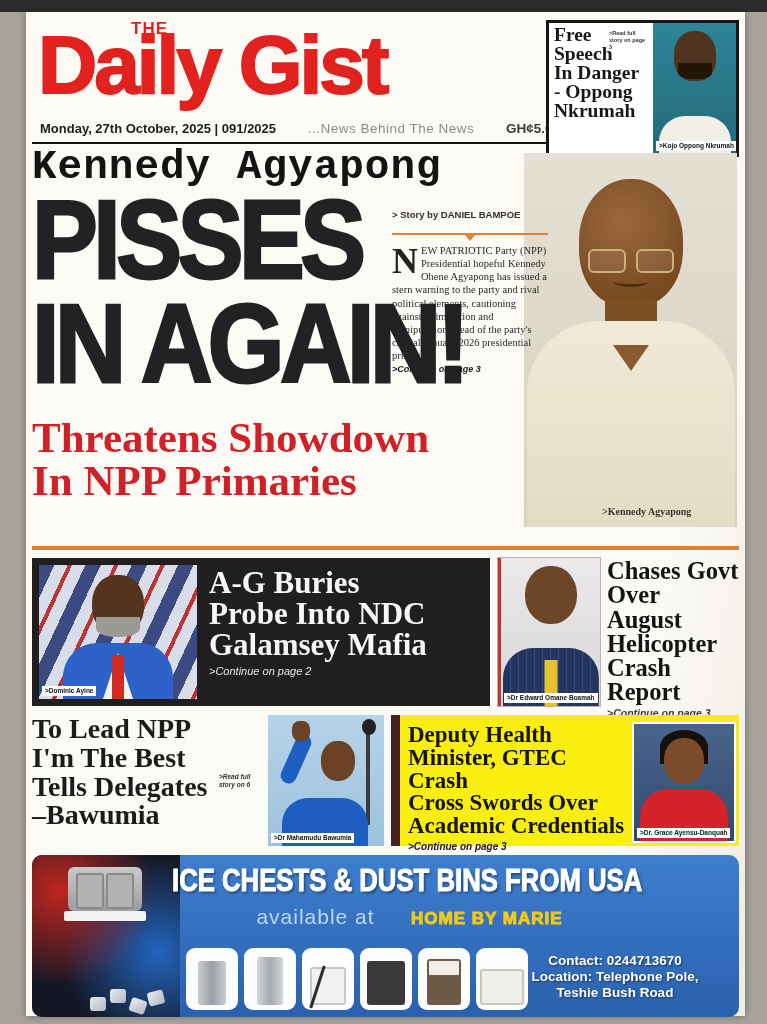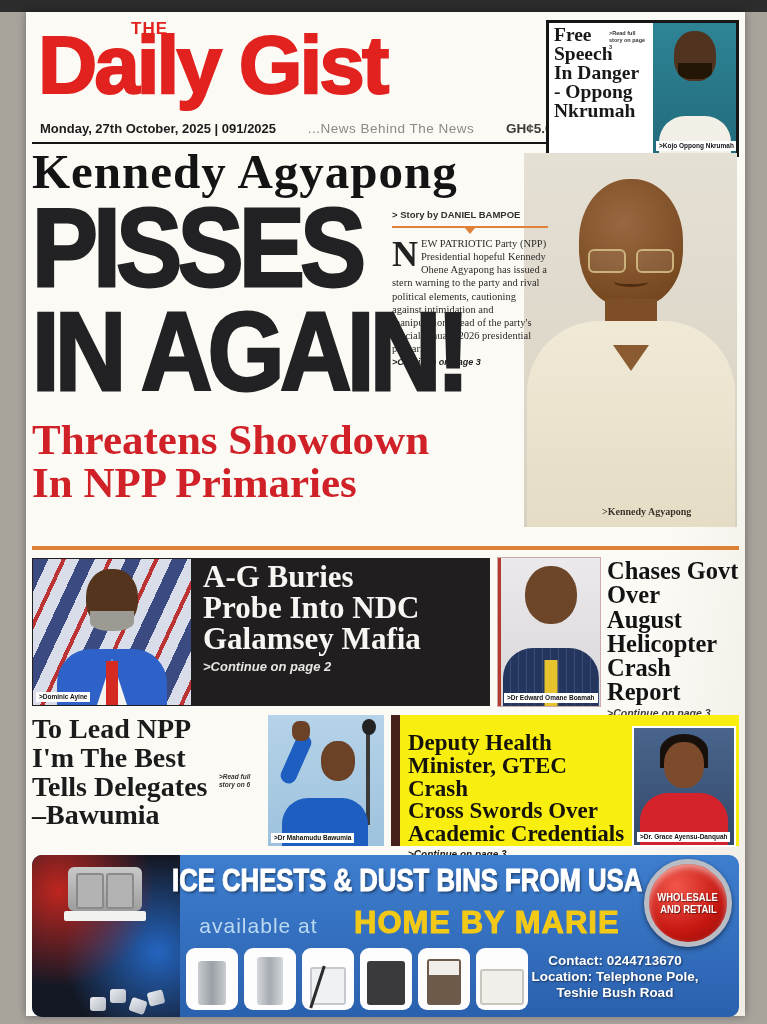--- a/index.html
+++ b/index.html
@@ -26,54 +26,54 @@
   .op-head { position:absolute; left:50%; transform:translateX(-50%); top:8px; width:42px; height:50px; background:#513420; border-radius:46% 46% 42% 42%; }
   .op-beard { position:absolute; left:50%; transform:translateX(-50%); top:40px; width:34px; height:16px; background:#241607; border-radius:0 0 40% 40%; }
   .op-body { position:absolute; left:50%; transform:translateX(-50%); bottom:0; width:72px; height:38px; background:#f1efe6; border-radius:26px 26px 0 0; }
 
   .cap { position:absolute; left:3px; bottom:3px; background:#ffffff; color:#111; font-weight:bold; font-size:6.5px; line-height:1.2; padding:1px 3px; white-space:nowrap; }
 
   .header-rule { height:2px; background:#141414; margin-top:2px; }
 
   
   .lead { position:relative; height:394px; margin-top:3px; }
-  .kicker { font-family:Liberation Serif, serif; font-weight:bold; font-size:49px; color:#141414; letter-spacing:1px; line-height:1; }
+  .kicker { font-family:Liberation Mono, monospace; font-weight:bold; font-size:41px; color:#141414; letter-spacing:1px; line-height:1; }
   .mega { font-weight:bold; font-size:112px; line-height:.93; color:#222123; letter-spacing:-5px; -webkit-text-stroke:3px #222123; transform:scaleX(.88); transform-origin:left; position:relative; z-index:3; }
-  .subhead { font-family:"Liberation Serif", serif; font-weight:bold; font-size:43px; line-height:1.0; color:#cf2127; position:relative; z-index:3; margin-top:14px; }
+  .subhead { font-family:"Liberation Serif", serif; font-weight:bold; font-size:43px; line-height:1.0; color:#cf2127; position:relative; z-index:3; margin-top:20px; }
   .byline-col { position:absolute; left:360px; top:62px; width:156px; z-index:2; }
-  .byline { font-size:9.5px; font-weight:bold; color:#332f2a; border-bottom:2px solid #e0813a; padding-bottom:6px; }
+  .byline { font-size:9.5px; font-weight:bold; color:#332f2a; border-bottom:2px solid #e0813a; padding-bottom:13px; }
   .byline-tri { width:0; height:0; border-left:5px solid transparent; border-right:5px solid transparent; border-top:6px solid #e0813a; margin:0 auto; }
   .lead-para { font-family:"Liberation Serif", serif; font-size:10.5px; line-height:1.25; color:#2b2a28; margin-top:3px; }
   .dropcap { float:left; font-family:"Liberation Serif", serif; font-weight:bold; font-size:36px; line-height:.8; padding:3px 3px 0 0; color:#222; }
   .lead-cont { font-size:9px; font-weight:bold; font-style:italic; color:#222; margin-top:2px; }
 
   .k-photo { position:absolute; right:2px; top:6px; width:213px; height:374px; background:linear-gradient(180deg,#e5e0d4,#d7d1c2); z-index:1; overflow:hidden; }
   .k-head { position:absolute; left:50%; transform:translateX(-50%); top:26px; width:104px; height:128px; background:radial-gradient(circle at 42% 34%, #9a6840, #76481f 78%); border-radius:48% 48% 44% 44%; }
   .k-glasses { position:absolute; left:50%; transform:translateX(-50%); top:96px; width:96px; height:20px; z-index:2; display:flex; justify-content:center; gap:10px; }
   .k-glasses::before,.k-glasses::after { content:""; width:34px; height:20px; border:2px solid #cbb27c; border-radius:6px; background:rgba(255,255,255,.08); }
   .k-mouth { position:absolute; left:50%; transform:translateX(-50%); top:124px; width:34px; height:10px; border-bottom:3px solid #4f2d12; border-radius:50%; z-index:2; }
   .k-neck { position:absolute; left:50%; transform:translateX(-50%); top:146px; width:52px; height:36px; background:#7e4f26; }
   .k-body { position:absolute; left:50%; transform:translateX(-50%); bottom:0; width:208px; height:206px; background:linear-gradient(180deg,#f0e9d6,#e4dcc4); border-radius:72px 72px 0 0; }
   .k-collar { position:absolute; left:50%; transform:translateX(-50%); bottom:156px; width:0; height:0; border-left:18px solid transparent; border-right:18px solid transparent; border-top:26px solid #8a5a30; }
   .k-cap { position:absolute; left:78px; bottom:10px; font-weight:bold; font-size:10px; color:#3a3226; text-shadow:0 0 2px #efe9da; white-space:nowrap;font-family:Liberation Serif, serif; }
 
   .orange-rule { height:4px; background:#dd8137; margin-top:5px; }
 
   
   .midrow { display:flex; gap:8px; margin-top:8px; height:148px; }
-  .ag-box { width:458px; background:#201e1f; display:flex; padding:1px; }
+  .ag-box { width:458px; background:#201e1f; display:flex; padding:7px; }
   .ag-photo { width:158px; position:relative; background:repeating-linear-gradient(115deg,#3b4a80 0 14px,#d9dde9 14px 26px,#b33 26px 30px,#d9dde9 30px 42px); overflow:hidden; }
   .ay-head { position:absolute; left:50%; transform:translateX(-50%); top:10px; width:52px; height:60px; background:#54341d; border-radius:46%; }
   .ay-beard { position:absolute; left:50%; transform:translateX(-50%); top:52px; width:44px; height:20px; background:#9b9b94; border-radius:0 0 45% 45%; }
   .ay-body { position:absolute; left:50%; transform:translateX(-50%); bottom:0; width:110px; height:56px; background:#2e62c8; border-radius:34px 34px 0 0; }
   .ay-shirt { position:absolute; left:50%; transform:translateX(-50%); bottom:0; width:30px; height:46px; background:#f3f3f0; clip-path:polygon(50% 0,100% 100%,0 100%); }
   .ay-tie { position:absolute; left:50%; transform:translateX(-50%); bottom:0; width:12px; height:44px; background:#d42a22; }
   .ag-text { flex:1; padding:2px 2px 0 12px; }
   .ag-line { font-family:"Liberation Serif", serif; font-weight:bold; font-size:31px; line-height:1.0; color:#f7f6f2; }
-  .ag-cont { font-size:13px; font-weight:bold; font-style:italic; color:#e8e6e2; margin-top:5px; }
+  .ag-cont { font-size:11px; font-weight:normal; font-style:italic; color:#e8e6e2; margin-top:5px; }
 
   .minority { flex:1; display:flex; gap:7px; }
   .mi-photo { width:102px; position:relative; background:linear-gradient(180deg,#ece9ec,#d9d6da); border-left:3px solid #b23a2e; outline:1px solid #caa; overflow:hidden; }
   .bo-head { position:absolute; left:50%; transform:translateX(-50%); top:8px; width:52px; height:58px; background:#6d4528; border-radius:48%; }
   .bo-body { position:absolute; left:50%; transform:translateX(-50%); bottom:0; width:96px; height:58px; background:repeating-linear-gradient(90deg,#24365e 0 7px,#3a4d78 7px 8px); border-radius:30px 30px 0 0; }
   .bo-tie { position:absolute; left:50%; transform:translateX(-50%); bottom:0; width:13px; height:46px; background:#e6c32e; }
   .mi-text { flex:1; padding-top:1px; }
   .mi-line { font-family:"Liberation Serif", serif; font-weight:bold; font-size:24.5px; line-height:.99; color:#131313; }
   .mi-cont { font-size:10.5px; font-style:italic; font-weight:bold; color:#3c3a38; margin-top:2px; }
 
@@ -83,21 +83,21 @@
   .bw-line { font-family:"Liberation Serif", serif; font-weight:bold; font-size:28px; line-height:1.03; color:#1b1b1b; }
   .bw-note { position:absolute; right:2px; top:58px; width:40px; font-size:6.5px; font-weight:bold; font-style:italic; color:#333; line-height:1.3; }
   .bw-photo { width:116px; position:relative; background:linear-gradient(180deg,#b5d3e9,#9ec2dd); overflow:hidden; }
   .bw-head { position:absolute; left:46%; top:26px; width:34px; height:40px; background:#6b4226; border-radius:46%; }
   .bw-body { position:absolute; left:14px; bottom:0; width:86px; height:48px; background:#1d5ec0; border-radius:26px 26px 0 0; }
   .bw-arm { position:absolute; left:20px; top:18px; width:16px; height:52px; background:#1d5ec0; transform:rotate(24deg); border-radius:8px; }
   .bw-hand { position:absolute; left:24px; top:6px; width:18px; height:20px; background:#6b4226; border-radius:40%; }
   .bw-mic { position:absolute; right:14px; top:10px; width:4px; height:100px; background:#3a3a3a; }
   .bw-michead { position:absolute; right:8px; top:4px; width:14px; height:16px; background:#222; border-radius:50%; }
 
-  .gtec-box { flex:1; background:#f8ef10; border-left:9px solid #46201a; display:flex; padding:17px 5px 5px 8px; gap:5px; }
+  .gtec-box { flex:1; background:#f8ef10; border-left:9px solid #46201a; display:flex; padding:9px 5px 5px 8px; gap:5px; }
   .gt-text { flex:1; position:relative; }
   .gt-line { font-family:"Liberation Serif", serif; font-weight:bold; font-size:23px; line-height:.99; color:#16130a; }
   .gt-cont { font-size:10px; font-weight:bold; font-style:italic; color:#1c1a10; margin-top:3px; }
   .gt-photo { width:100px; position:relative; background:linear-gradient(180deg,#49658d,#33496b); outline:2px solid #fff; overflow:hidden; align-self:center; height:117px; }
   .gr-hair { position:absolute; left:50%; transform:translateX(-50%); top:6px; width:48px; height:34px; background:#18100a; border-radius:50% 50% 0 0; }
   .gr-head { position:absolute; left:50%; transform:translateX(-50%); top:14px; width:40px; height:46px; background:#7c4b2b; border-radius:46%; }
   .gr-body { position:absolute; left:50%; transform:translateX(-50%); bottom:0; width:88px; height:52px; background:#d4232a; border-radius:28px 28px 0 0; }
 
   
   .ad { position:relative; margin-top:9px; height:162px; border-radius:10px; background:linear-gradient(180deg,#3e7ecf,#2a61ae); overflow:hidden; }
@@ -109,21 +109,21 @@
   .cool-lid::before { content:""; position:absolute; left:8px; top:6px; width:24px; height:32px; background:#b3b3b3; border:2px solid #8a8a8a; border-radius:3px; }
   .cool-lid::after { content:""; position:absolute; right:8px; top:6px; width:24px; height:32px; background:#b3b3b3; border:2px solid #8a8a8a; border-radius:3px; }
   .cool-band { position:absolute; left:32px; top:56px; width:82px; height:10px; background:#f2f2f0; border-radius:2px; }
   .cool-body { position:absolute; left:34px; top:66px; width:78px; height:62px; background:linear-gradient(180deg,#3a72c8,#2a5ca8); border-radius:4px; }
   .cool-brand { position:absolute; left:8px; top:14px; font-size:8px; font-style:italic; font-weight:bold; color:#e8eef8; letter-spacing:1px; }
   .ice { position:absolute; width:16px; height:14px; background:linear-gradient(135deg,#f5f6f8,#b9bec8); border-radius:3px; opacity:.95; }
   .ice1 { left:58px; bottom:6px; } .ice2 { left:78px; bottom:14px; } .ice3 { left:98px; bottom:4px; transform:rotate(18deg); } .ice4 { left:116px; bottom:12px; transform:rotate(-14deg); }
   .ad-title { position:absolute; left:140px; top:8px; width:470px; text-align:center; font-weight:bold; font-size:31px; color:#fff; white-space:nowrap; transform:scaleX(.83); transform-origin:left; letter-spacing:0; -webkit-text-stroke:1px #fff; text-shadow:2px 2px 3px rgba(0,0,0,.45); }
   .ad-sub { position:absolute; left:150px; top:50px; width:455px; text-align:center; white-space:nowrap; }
   .ad-available { font-size:21px; color:#bcd9f2; letter-spacing:1px; }
-  .ad-store { font-size:31px; font-weight:bold; color:#f3c918; letter-spacing:1px;margin-left:32px; -webkit-text-stroke:1px #f3c918; }
+  .ad-store { font-size:17px; font-weight:bold; color:#f3c918; letter-spacing:1px;margin-left:32px; -webkit-text-stroke:1px #f3c918; }
   .badge { position:absolute; right:7px; top:4px; width:88px; height:88px; border-radius:50%; background:radial-gradient(circle at 35% 28%, #f2564a, #c41610 62%, #8d0e0a); border:5px solid #b9bcc2; box-shadow:inset 0 4px 6px rgba(255,255,255,.5), 0 2px 5px rgba(0,0,0,.5); display:flex; flex-direction:column; align-items:center; justify-content:center; }
   .badge-line { font-size:10.5px; font-weight:bold; color:#fff; line-height:1.15; text-shadow:1px 1px 1px rgba(0,0,0,.5); transform:scaleX(.9); }
   .products { position:absolute; left:154px; bottom:7px; display:flex; gap:6px; }
   .tile { width:52px; height:62px; background:#fdfdfd; border-radius:9px; position:relative; overflow:hidden; }
   .tile .shape { position:absolute; left:50%; transform:translateX(-50%); bottom:5px; border-radius:3px; }
   .s1 { width:28px; height:44px; background:linear-gradient(90deg,#c9ccd0,#9aa0a6,#c9ccd0); }
   .s2 { width:26px; height:48px; background:linear-gradient(90deg,#d4d7db,#a5abb1,#d4d7db); }
   .s3 { width:36px; height:38px; background:#eff1f2; border:2px solid #c5c8cc; }
   .s3::before { content:""; position:absolute; left:4px; top:-4px; width:3px; height:44px; background:#2c2c2c; transform:rotate(18deg); }
   .s4 { width:38px; height:44px; background:#3a3a3c; }
@@ -275,24 +275,20 @@
       <div class="ice ice3"></div>
       <div class="ice ice4"></div>
     </div>
 
     <div class="ad-title">ICE CHESTS &amp; DUST BINS FROM USA</div>
     <div class="ad-sub">
       <span class="ad-available">available at</span>
       <span class="ad-store">HOME BY MARIE</span>
     </div>
 
-    <div class="badge">
-      <div class="badge-line">WHOLESALE</div>
-      <div class="badge-line">AND RETAIL</div>
-    </div>
 
     <div class="products">
       <div class="tile">
           <div class="shape s1"></div>
         </div>
       <div class="tile">
           <div class="shape s2"></div>
         </div>
       <div class="tile">
           <div class="shape s3"></div>

